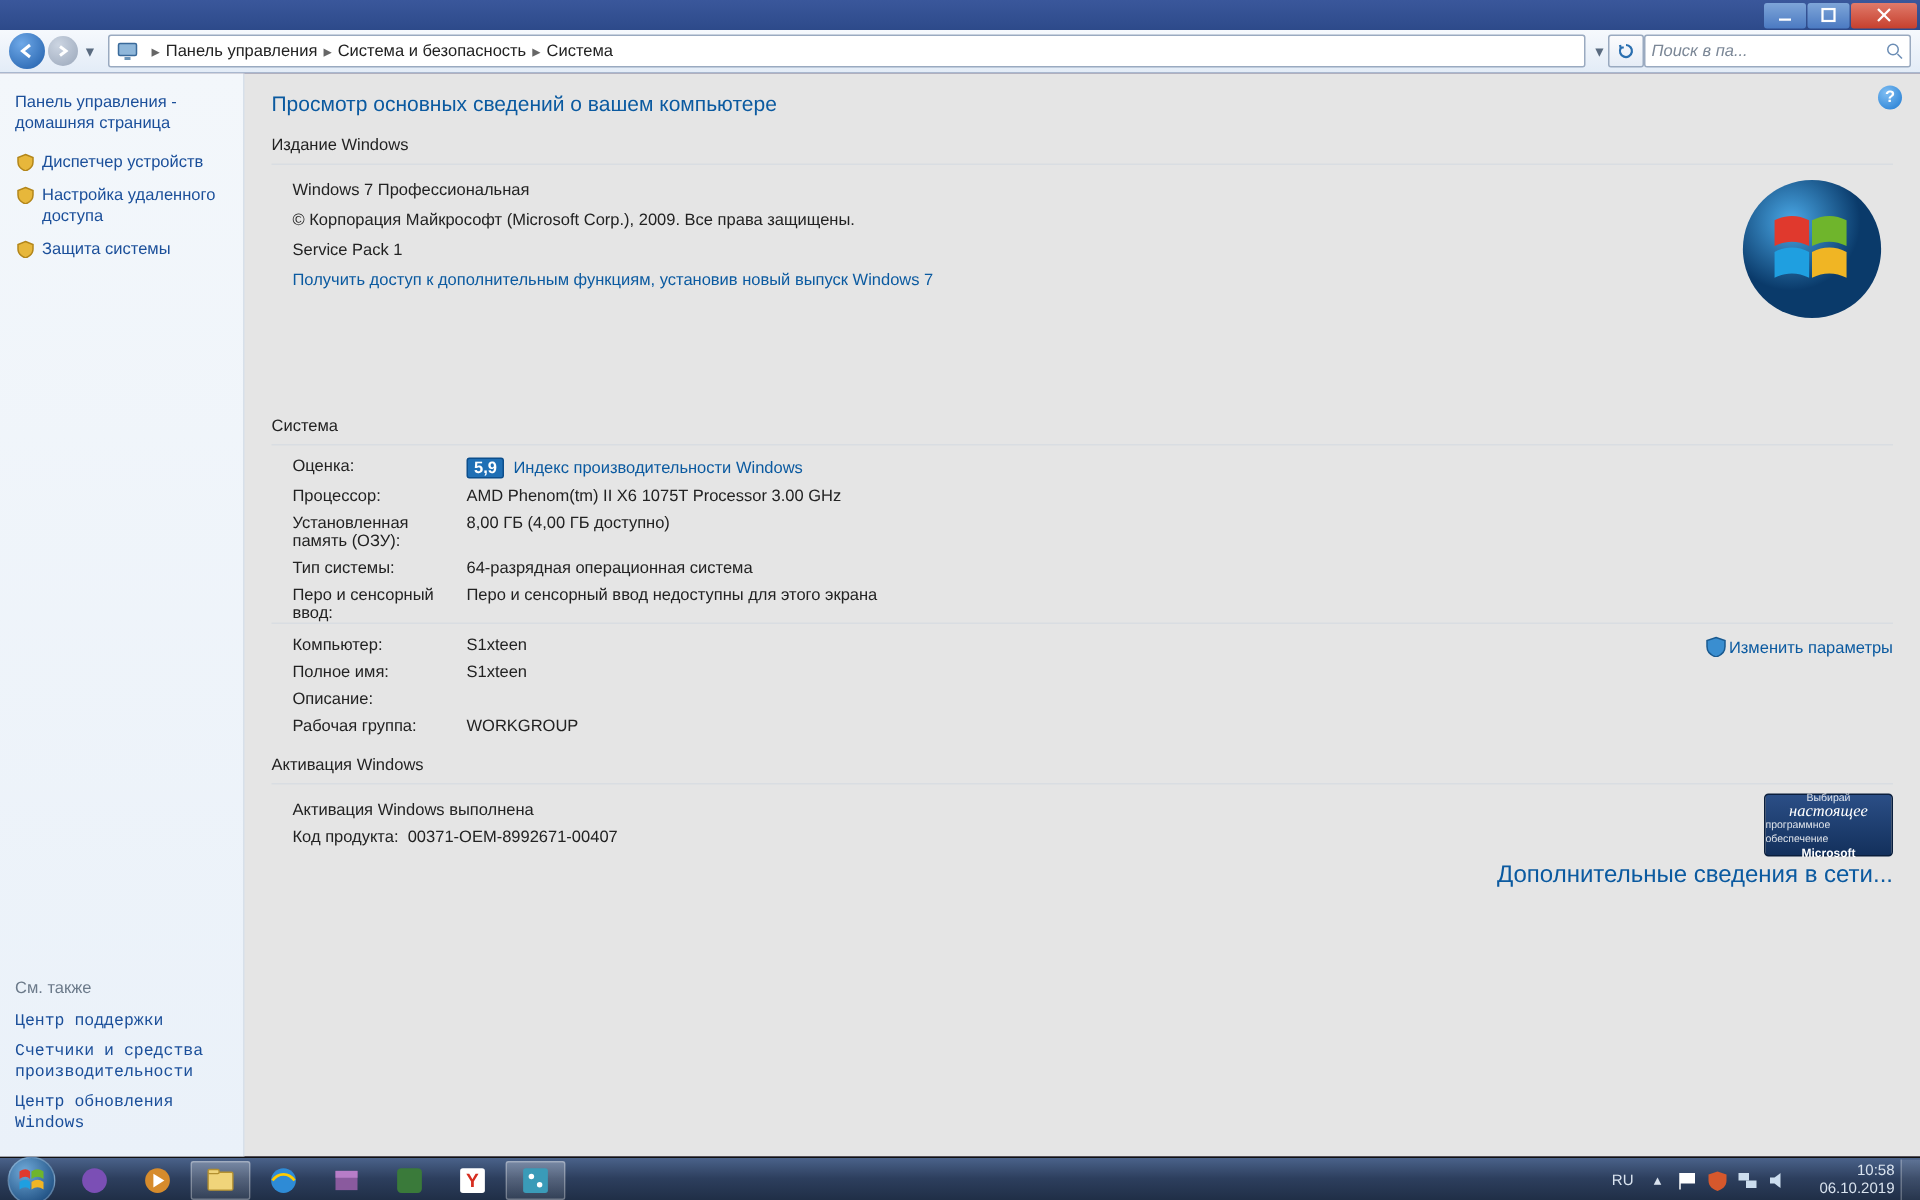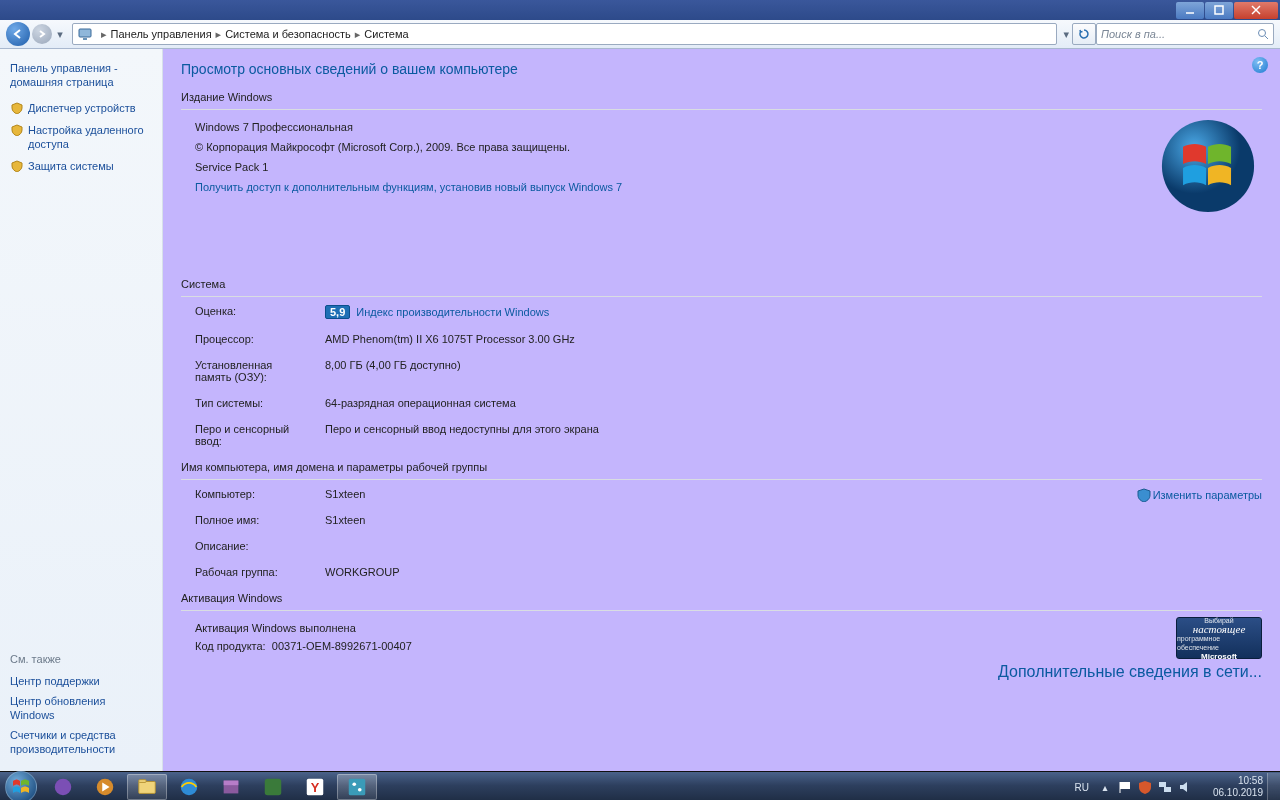--- a/index.html
+++ b/index.html
@@ -15,40 +15,40 @@
   .nav-back,.nav-fwd{width:24px;height:24px;border-radius:50%;background:radial-gradient(circle at 35% 30%,#6fa9e8,#1f5da9);display:flex;align-items:center;justify-content:center;margin-right:2px;}
   .nav-fwd{width:20px;height:20px;background:radial-gradient(circle at 35% 30%,#ccd5e2,#9aa7ba);}
   .nav-drop{width:12px;display:flex;align-items:center;justify-content:center;color:#5a6b80;}
   .breadcrumb{flex:1;display:flex;align-items:center;height:20px;background:#fff;border:1px solid #9aaac0;border-radius:2px;margin:0 6px;padding:0 4px;font-size:11px;color:#222;}
   .bc-icon{width:16px;height:16px;margin-right:4px;display:inline-flex;align-items:center;justify-content:center;}
   .bc-sep{margin:0 4px;color:#666;}
   .bc-refresh{width:22px;height:20px;border:1px solid #9aaac0;background:linear-gradient(#fcfcfd,#e6edf6);display:flex;align-items:center;justify-content:center;border-radius:2px;}
   .searchbox{width:168px;height:20px;border:1px solid #9aaac0;background:#fff;border-radius:2px;display:flex;align-items:center;padding:0 4px;color:#7b8796;font-style:italic;}
   .searchbox svg{margin-left:auto;}
   
-  .body{display:flex;height:722px;background:#c4b5fd;}
+  .body{display:flex;height:722px;background:#e5e5e5;}
   .sidebar{width:162px;background:linear-gradient(#f3f7fb,#eaf1f9);border-right:1px solid #d7e0ea;padding:8px 0 6px 0;display:flex;flex-direction:column;}
   .side-home{color:#1b4f9a;padding:4px 10px 8px 10px;line-height:14px;}
   .side-link{display:flex;align-items:flex-start;padding:4px 6px 4px 10px;color:#1b4f9a;cursor:pointer;line-height:14px;}
   .side-link .bullet{width:14px;height:14px;flex:none;margin-right:4px;display:flex;align-items:center;justify-content:center;}
   .side-bottom{margin-top:auto;padding:6px 10px;}
   .side-sub{color:#6c7a8a;margin-bottom:6px;}
-  .side-blink{color:#1b4f9a;padding:3px 0;cursor:pointer;line-height:14px;}
+  .side-blink{color:#1b4f9a;padding:3px 0;cursor:pointer;line-height:14px;font-family:Liberation Mono, monospace;}
   
   .content{flex:1;padding:12px 18px 10px 18px;position:relative;overflow:auto;}
   h1{font-size:14px;font-weight:400;color:#0b5aa0;margin:0 0 14px 0;}
   .help-icon{position:absolute;top:8px;right:12px;width:16px;height:16px;border-radius:50%;background:radial-gradient(circle at 35% 30%,#7fbef3,#1f7ad1);color:#fff;font-weight:bold;font-size:11px;display:flex;align-items:center;justify-content:center;}
   .section-h{font-size:11px;color:#222;margin:6px 0 4px 0;padding-bottom:2px;}
   .section-rule{border-bottom:1px solid #d9dde2;margin-bottom:8px;}
   .ed-block{padding-left:14px;line-height:18px;position:relative;min-height:100px;}
   .ed-block .row{margin-bottom:2px;}
   .linklike{color:#0b5aa0;cursor:pointer;}
   .winlogo{position:absolute;right:6px;top:0;width:96px;height:96px;}
   
-  .kv{display:grid;grid-template-columns:116px 1fr;column-gap:0;row-gap:6px;padding-left:14px;font-size:11px;align-items:start;gap:14px;}
+  .kv{display:grid;grid-template-columns:116px 1fr;column-gap:0;row-gap:6px;padding-left:14px;font-size:11px;align-items:start;}
   .kv .k{color:#222;}
   .kv .v{color:#222;}
   .kv3{grid-template-columns:116px 1fr 140px;}
   .score{display:inline-block;background:#1f6fb5;color:#fff;border:1px solid #0c4e8c;border-radius:2px;padding:0 4px;font-weight:bold;margin-right:6px;font-size:11px;}
   .change-link{color:#0b5aa0;cursor:pointer;text-align:right;line-height:13px;}
   .change-link .sh{width:14px;height:14px;display:inline-block;vertical-align:-3px;margin-right:2px;}
   .activation{padding-left:14px;line-height:18px;position:relative;min-height:60px;}
   .genuine-badge{position:absolute;right:0;top:-2px;width:84px;height:40px;background:linear-gradient(#2b4e86,#13305c);border:1px solid #0a1e3c;border-radius:3px;color:#fff;font-size:8px;display:flex;flex-direction:column;align-items:center;justify-content:center;line-height:9px;padding:0;}
   .genuine-badge .b1{font-size:7px;opacity:.85;}
   .genuine-badge .b2{font-family:Georgia,serif;font-style:italic;font-size:11px;}
@@ -159,22 +159,22 @@
           <svg width="12" height="12">
             <path d="M6 1 L11 3 V6 C11 9 8.5 11 6 12 C3.5 11 1 9 1 6 V3 Z" fill="#e7b73b" stroke="#b3861a"></path>
           </svg>
         </span>
         <span>Защита системы</span>
       </div>
 
     <div class="side-bottom">
       <div class="side-sub">См. также</div>
       <div class="side-blink">Центр поддержки</div>
+      <div class="side-blink">Счетчики и средства производительности</div>
       <div class="side-blink">Центр обновления Windows</div>
-      <div class="side-blink">Счетчики и средства производительности</div>
     </div>
   </div>
 
   <div class="content">
     <div class="help-icon">?</div>
     <h1>Просмотр основных сведений о вашем компьютере</h1>
 
     <div class="section-h">Издание Windows</div>
     <div class="section-rule"></div>
     <div class="ed-block">
@@ -207,21 +207,20 @@
       <div class="k">Процессор:</div>
       <div class="v">AMD Phenom(tm) II X6 1075T Processor   3.00 GHz</div>
       <div class="k">Установленная память (ОЗУ):</div>
       <div class="v">8,00 ГБ (4,00 ГБ доступно)</div>
       <div class="k">Тип системы:</div>
       <div class="v">64-разрядная операционная система</div>
       <div class="k">Перо и сенсорный ввод:</div>
       <div class="v">Перо и сенсорный ввод недоступны для этого экрана</div>
     </div>
 
-    <div class="section-h" style="margin-top:14px">Имя компьютера, имя домена и параметры рабочей группы</div>
     <div class="section-rule"></div>
     <div class="kv kv3">
       <div class="k">Компьютер:</div>
       <div class="v">S1xteen</div>
       <div class="change-link" style="grid-row:span 4">
         <span class="sh"><svg width="14" height="14">
               <path d="M7 1 L13 3 V7 C13 11 10 13 7 14 C4 13 1 11 1 7 V3 Z" fill="#3a8ed0" stroke="#1a5a90"></path>
             </svg></span><span>Изменить параметры</span>
       </div>
       <div class="k">Полное имя:</div>

